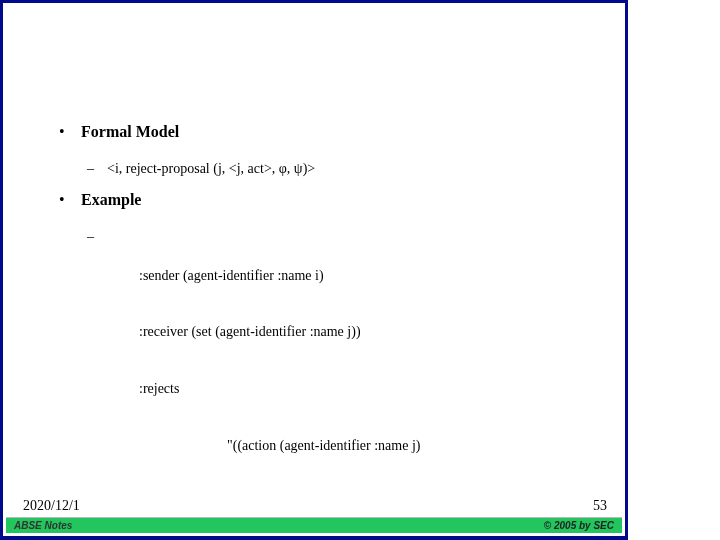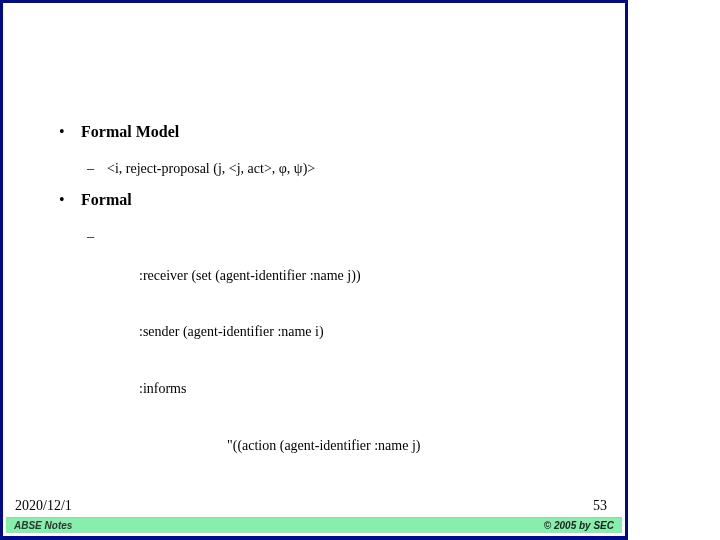--- a/index.html
+++ b/index.html
@@ -67,38 +67,38 @@
   .codeblock {
     font-size: 14px;
     line-height: 1.35;
     white-space: pre;
   }
   .codeblock .indent1 { padding-left: 32px; display:block;}
   .codeblock .indent2 { padding-left: 120px; display:block;}
   .codeblock .indent0 { padding-left: 0px; display:block;}
   .footer-date {
     position: absolute;
-    left: 12px;
+    left: 20px;
     bottom: 22px;
     font-size: 14px;
   }
   .footer-page {
     position: absolute;
     right: 18px;
     bottom: 22px;
     font-size: 14px;
     margin-top: 40px;
   }
   .footer-bar {
     position: absolute;
     left: 3px;
     right: 3px;
     bottom: 3px;
     height: 16px;
-    background: #86efac;
+    background: #22c55e;
     border-top: 1px solid #bbb;
     display: flex;
     align-items: center;
     justify-content: space-between;
     padding: 0 8px;
     font-family: Arial, sans-serif;
     font-size: 10px;
     font-style: italic;
     font-weight: bold;
     color: #333;
@@ -115,27 +115,27 @@
     <ul class="level1">
 
       <li>
         <span class="h1">Formal Model</span>
         <ul class="level2">
           <li>&lt;i, reject-proposal (j, &lt;j, act&gt;, φ, ψ)&gt;</li>
         </ul>
       </li>
 
       <li>
-        <span class="h1">Formal</span>
+        <span class="h1">Example</span>
         <ul class="level2">
           <li>
             <div class="codeblock">
+              <span class="indent1">:sender (agent-identifier :name i)</span>
               <span class="indent1">:receiver (set (agent-identifier :name j))</span>
-              <span class="indent1">:sender (agent-identifier :name i)</span>
-              <span class="indent1">:informs</span>
+              <span class="indent1">:rejects</span>
               <span class="indent2">"((action (agent-identifier :name j)</span>
 
               
 
               
 
               
 
               
 

